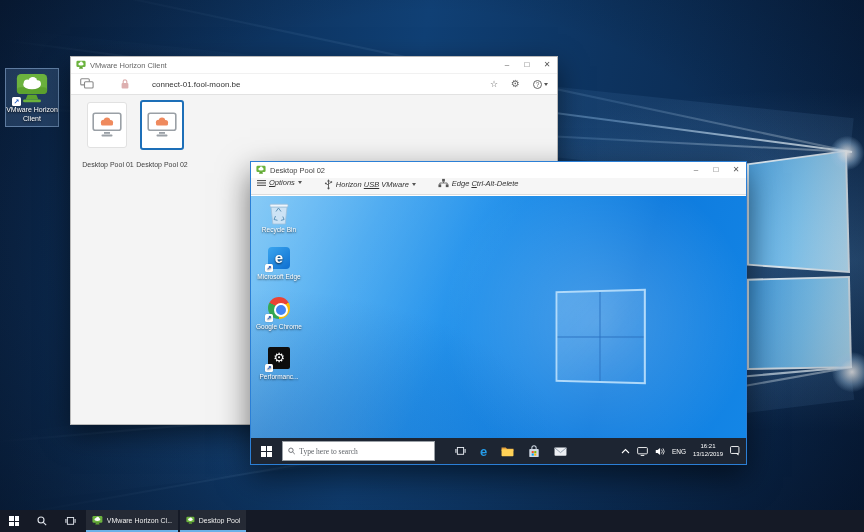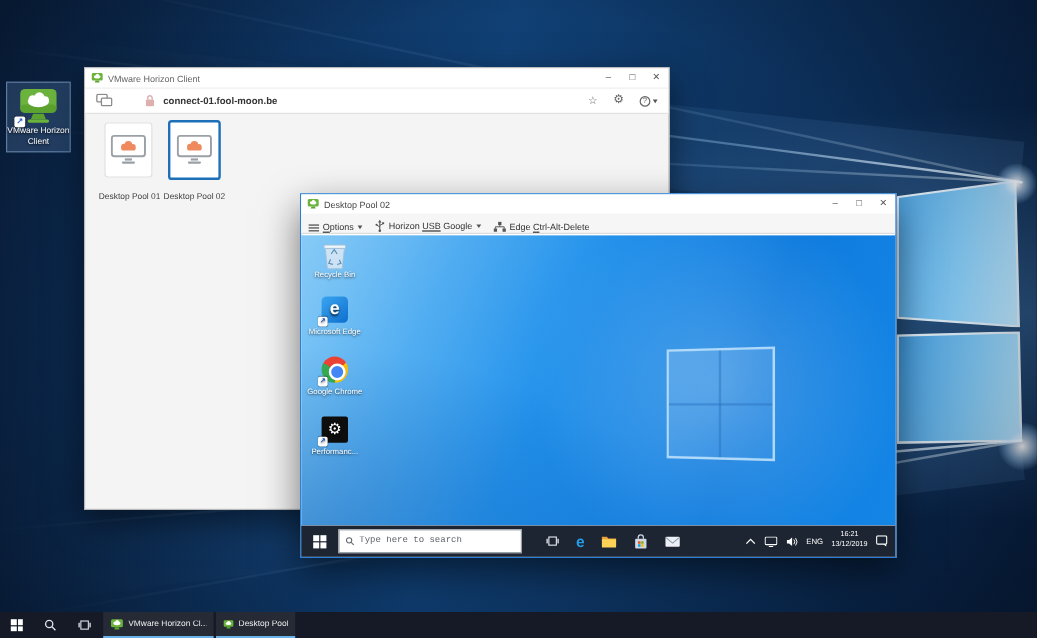--- a/index.html
+++ b/index.html
@@ -36,40 +36,40 @@
   .win-ctrl { width:20px; text-align:center; font-size:8px; color:#555; line-height:16px; cursor:default; }
   .mini-ic { width:10px; height:10px; flex:0 0 auto; }
 
   
   .hz-win { left:70px; top:56px; width:488px; height:369px; background:#f4f4f4;
     border:1px solid #b9b9b9; box-shadow:0 10px 26px rgba(0,0,0,.5); z-index:3; }
   .hz-title { height:16px; background:#fff; display:flex; align-items:center; gap:4px; padding:0 0 0 5px; }
   .t-text { font-size:7.5px; color:#666; white-space:nowrap; }
   .hz-server { height:22px; background:#fff; border-top:1px solid #f1f1f1; border-bottom:1px solid #e2e2e2;
     display:flex; align-items:center; padding:0 9px; }
-  .addr { font-size:8px; color:#333; margin-left:6px;font-weight:bold; }
+  .addr { font-size:8px; color:#333; margin-left:22px; }
   .hz-actions { margin-left:auto; display:flex; gap:13px; align-items:center; color:#666; }
   .glyph-ic { font-size:9px; color:#666; line-height:1; }
   .help-wrap { display:flex; align-items:center; gap:2px; }
   .help-circle { width:9px; height:9px; border:1px solid #666; border-radius:50%; font-size:6.5px;
     line-height:8px; text-align:center; color:#666; }
   .caret { width:0; height:0; border-left:2.5px solid transparent; border-right:2.5px solid transparent;
     border-top:3px solid #555; }
   .hz-body { position:relative; height:329px; }
   .tile { position:absolute; background:#fff; border:1px solid #e1e1e1; border-radius:3px;
     display:flex; align-items:center; justify-content:center; cursor:pointer; }
   .tile.sel { border:2px solid #1d6fb8; }
   .pool-lbl { position:absolute; width:62px; text-align:center; font-size:7px; color:#404040; }
 
   
   .vm-win { left:250px; top:161px; width:497px; height:304px; background:#fff;
     border:1px solid #2b7fd6; box-shadow:0 12px 30px rgba(0,0,0,.55); z-index:4; }
   .vm-title { height:16px; display:flex; align-items:center; gap:4px; padding:0 0 0 5px; background:#fff; }
   .vm-toolbar { height:17px; background:#f6f6f6; border-bottom:1px solid #dcdcdc; display:flex;
-    align-items:flex-end; gap:10px; padding:0 6px; font-size:7.5px; color:#333; }
+    align-items:flex-start; gap:22px; padding:0 6px; font-size:7.5px; color:#333;font-style:italic; }
   .tb-item { display:flex; align-items:center; gap:3px; cursor:pointer; white-space:nowrap; }
   .u { text-decoration:underline; }
   .vm-desktop { position:absolute; top:34px; left:0; right:0; bottom:26px; overflow:hidden; }
   .vm-wall { inset:0; background:radial-gradient(circle at 70% 52%, rgba(255,255,255,.22), transparent 42%),
     linear-gradient(108deg,#54b4f3 0%,#2493ec 40%,#0e7bde 72%,#1486e6 100%); }
   .vm-beam { inset:0; background:linear-gradient(118deg, rgba(255,255,255,.30) 0%, rgba(255,255,255,.12) 22%, transparent 45%); }
   .vm-corner { inset:0; background:radial-gradient(ellipse at 0% 105%, rgba(8,60,140,.30), transparent 45%); }
   .win-logo { left:302px; top:94px; width:93px; height:93px; border:2px solid rgba(205,235,255,.78);
     transform:perspective(420px) rotateY(-14deg);
     background:linear-gradient(135deg, rgba(255,255,255,.16), rgba(255,255,255,.03)); }
@@ -91,21 +91,21 @@
   .perf-tile { width:22px; height:22px; margin:1px; border-radius:2px; background:#0d0d0d; color:#fff;
     font-size:13px; line-height:22px; text-align:center; }
 
   .vm-task { position:absolute; left:0; right:0; bottom:0; height:26px; background:#1d2532;
     display:flex; align-items:center; padding:0 6px 0 10px; z-index:2; }
   .winlogo { display:grid; grid-template-columns:1fr 1fr; grid-template-rows:1fr 1fr; gap:1px; }
   .winlogo span { background:#fff; }
   .vm-search { margin-left:10px; width:153px; height:20px; background:#fff; border:1px solid #9aa0a6;
     display:flex; align-items:center; gap:4px; padding:0 5px; }
   .vm-search input { border:none; outline:none; width:100%; font-size:7.5px; color:#333;
-    font-family:Liberation Mono, monospace; }
+    font-family:Liberation Serif, serif; }
   .vm-search input::placeholder { color:#5f6368; }
   .vm-ticons { display:flex; align-items:center; gap:14px; margin-left:20px; }
   .edge-e { font-weight:bold; font-size:13px; color:#259be8; line-height:1; }
   .vm-tray { margin-left:auto; display:flex; align-items:center; gap:7px; color:#fff; }
   .tray-txt { font-size:6.5px; color:#fff; }
   .clock { font-size:6px; line-height:1.3; text-align:center; color:#fff; }
 
   
   .host-task { position:absolute; left:0; right:0; bottom:0; height:22px; background:#151a26;
     display:flex; align-items:stretch; z-index:20; }
@@ -246,21 +246,21 @@
       <span class="tb-item">
         <svg width="9" height="12" viewBox="0 0 10 12">
           <path d="M5 10.4 V2" stroke="#555" stroke-width="1" fill="none"></path>
           <path d="M5 0.6 L6.6 3.2 H3.4 Z" fill="#555"></path>
           <path d="M5 7.2 L2.2 5.6" stroke="#555" stroke-width="0.9"></path>
           <circle cx="2" cy="5.2" r="1" fill="#555"></circle>
           <path d="M5 5.8 L7.8 4.3" stroke="#555" stroke-width="0.9"></path>
           <rect x="7.2" y="2.9" width="1.8" height="1.8" fill="#555"></rect>
           <circle cx="5" cy="10.8" r="1.2" fill="#555"></circle>
         </svg>
-        <span><span>Horizon </span><span class="u">USB</span><span> Google</span></span>
+        <span><span>Horizon </span><span class="u">USB</span><span> VMware</span></span>
         <span class="caret"></span>
       </span>
       <span class="tb-item">
         <svg width="11" height="10" viewBox="0 0 12 10">
           <rect x="4.5" y="0.5" width="3" height="3" fill="#555"></rect>
           <rect x="0.5" y="6.5" width="3" height="3" fill="#555"></rect>
           <rect x="8.5" y="6.5" width="3" height="3" fill="#555"></rect>
           <path d="M6 3.5 V5 M2 6.5 V5 H10 V6.5" stroke="#555" stroke-width="0.9" fill="none"></path>
         </svg>
         <span><span>Edge </span><span class="u">C</span><span>trl-Alt-Delete</span></span>

